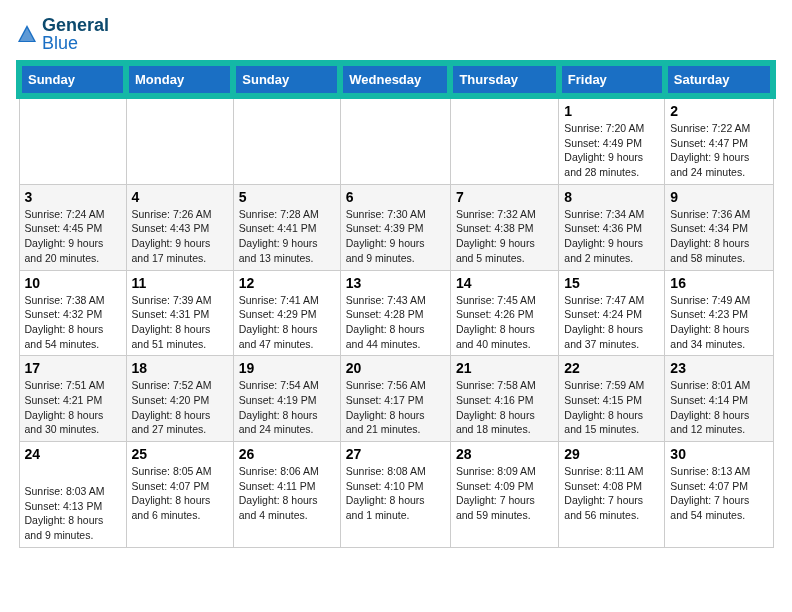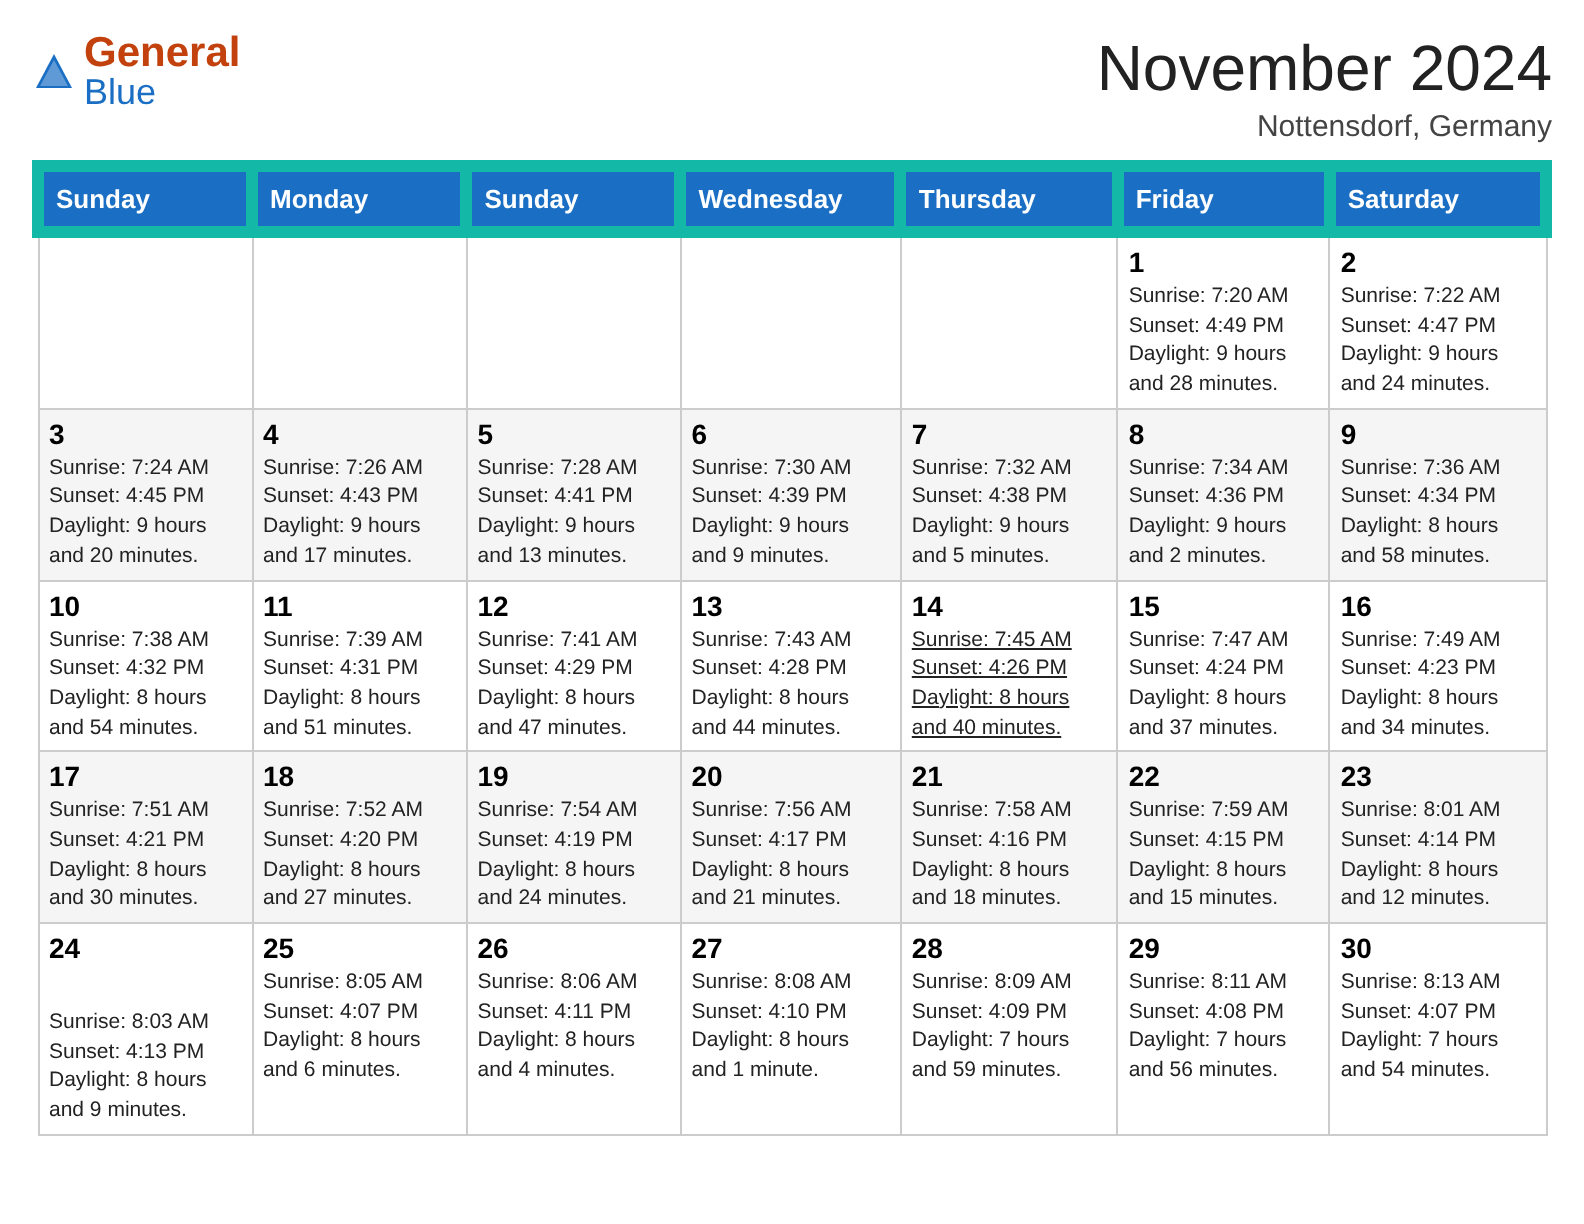--- a/index.html
+++ b/index.html
@@ -15,23 +15,23 @@
       justify-content: space-between;
       align-items: flex-start;
       margin-bottom: 8px;
     }
     .logo {
       display: flex;
       align-items: center;
       gap: 4px;
     }
     .logo-text-general {
-      font-size: 21px;
+      font-size: 18px;
       font-weight: bold;
-      color: #c2410c;
+      color: #0c4a6e;
       line-height: 1;
     }
     .logo-text-blue {
       font-size: 18px;
       font-weight: normal;
       color: #1a6fc4;
       line-height: 1;
     }
     .logo-icon {
       width: 22px;
@@ -101,24 +101,20 @@
       <polygon points="22,4 40,38 4,38" fill="#1a6fc4"></polygon>
       <polygon points="22,10 36,36 8,36" fill="white" opacity="0.3"></polygon>
     </svg>
     <div>
       <div style="display:flex; flex-direction:column; line-height:1.1;">
         <span class="logo-text-general">General</span>
         <span class="logo-text-blue">Blue</span>
       </div>
     </div>
   </div>
-  <div class="title-block">
-    <div class="month-title">November 2024</div>
-    <div class="location-title">Nottensdorf, Germany</div>
-  </div>
 </div>
 
 <table>
   <thead>
     <tr>
     <th>Sunday</th>
         <th>Monday</th>
         <th>Sunday</th>
         <th>Wednesday</th>
         <th>Thursday</th>
@@ -223,21 +219,21 @@
         </td>
         <td>
           <span class="day-num">13</span>
           <div class="day-info" style="white-space: pre-line;">Sunrise: 7:43 AM
 Sunset: 4:28 PM
 Daylight: 8 hours
 and 44 minutes.</div>
         </td>
         <td>
           <span class="day-num">14</span>
-          <div class="day-info" style="white-space: pre-line; text-decoration: underline;">Sunrise: 7:45 AM
+          <div class="day-info" style="white-space: pre-line;">Sunrise: 7:45 AM
 Sunset: 4:26 PM
 Daylight: 8 hours
 and 40 minutes.</div>
         </td>
         <td>
           <span class="day-num">15</span>
           <div class="day-info" style="white-space: pre-line;">Sunrise: 7:47 AM
 Sunset: 4:24 PM
 Daylight: 8 hours
 and 37 minutes.</div>

